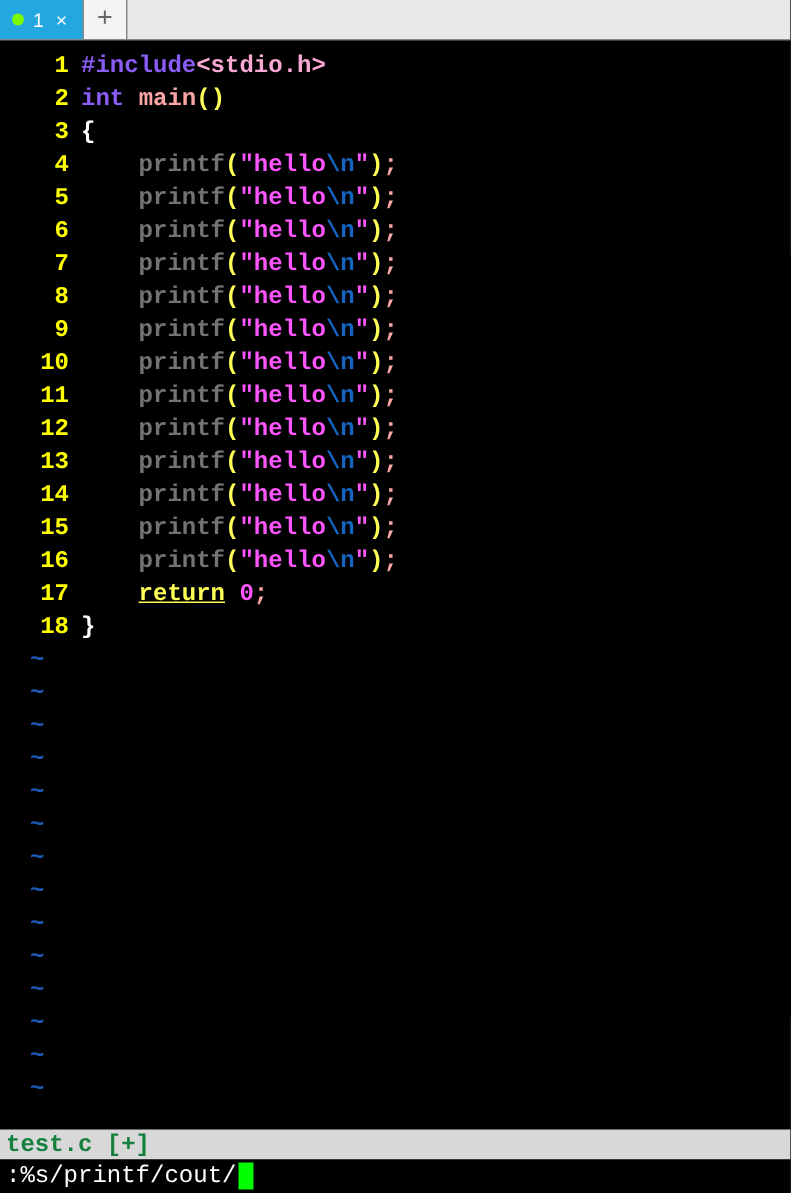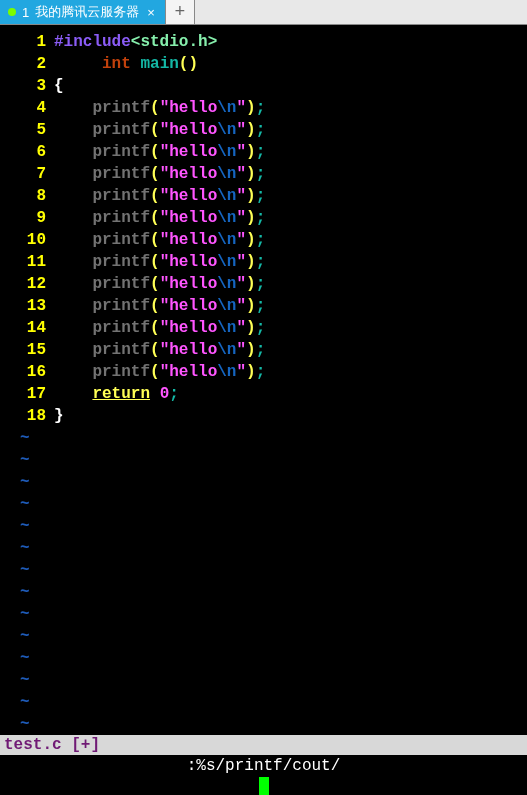--- a/index.html
+++ b/index.html
@@ -83,72 +83,70 @@
     padding-right: 8px;
     color: #ffff00;
     font-weight: bold;
   }
   .code {
     color: #ffffff;
     font-weight: bold;
   }
   
   .kw-pre   { color: #8b5cf6; }
-  .kw-type  { color: #c2410c; margin-left: 48px; }
+  .kw-type  { color: #8b5cf6; }
   .kw-ret   { color: #ffff55; text-decoration: underline; }
   .fn       { color: #737373; }
-  .punct    { color: #14b8a6; }
+  .punct    { color: #fca5a5; }
   .paren    { color: #ffff55; }
   .str      { color: #ff55ff; }
   .esc      { color: #1565c0; }
   .num      { color: #ff55ff; }
-  .incfile  { color: #86efac; }
+  .incfile  { color: #f9a8d4; }
   .brace    { color: #ffffff; }
   .tilde {
     color: #1e5bb8;
     font-weight: bold;
     padding-left: 16px;
   }
   
   .status {
     background: #d8d8d8;
-    color: #701a75;
+    color: #15803d;
     font-weight: bold;
     padding: 0 4px;
     line-height: 20px;
     font-size: 16px;
   }
   .cmdline {
     background: #000000;
     color: #ffffff;
     padding: 0 4px;
     line-height: 22px;
     font-size: 16px;
     display: flex;
     align-items: center;
-    flex-direction: column;
   }
   .cmd-cursor {
     display: inline-block;
     width: 10px;
     height: 18px;
     background: #00ff00;
     margin-left: 1px;
   }
 </style>
 </head>
 <body>
 
 <div class="window">
 
   <div class="tabbar">
     <div class="tab active">
       <span class="dot"></span>
       <span>1</span>
-      <span>我的腾讯云服务器</span>
       <span class="tab-close">×</span>
     </div>
     <div class="newtab">
       <span>+</span>
     </div>
   </div>
 
   <div class="editor" id="editor"><div class="row"><span class="ln">1</span><span class="code"><span class="kw-pre">#include</span><span class="incfile">&lt;stdio.h&gt;</span></span></div><div class="row"><span class="ln">2</span><span class="code"><span class="kw-type">int</span> <span class="punct">main</span><span class="paren">()</span></span></div><div class="row"><span class="ln">3</span><span class="code"><span class="brace">{</span></span></div><div class="row"><span class="ln">4</span><span class="code">    <span class="fn">printf</span><span class="paren">(</span><span class="str">"</span><span class="str">hello</span><span class="esc">\n</span><span class="str">"</span><span class="paren">)</span><span class="punct">;</span></span></div><div class="row"><span class="ln">5</span><span class="code">    <span class="fn">printf</span><span class="paren">(</span><span class="str">"</span><span class="str">hello</span><span class="esc">\n</span><span class="str">"</span><span class="paren">)</span><span class="punct">;</span></span></div><div class="row"><span class="ln">6</span><span class="code">    <span class="fn">printf</span><span class="paren">(</span><span class="str">"</span><span class="str">hello</span><span class="esc">\n</span><span class="str">"</span><span class="paren">)</span><span class="punct">;</span></span></div><div class="row"><span class="ln">7</span><span class="code">    <span class="fn">printf</span><span class="paren">(</span><span class="str">"</span><span class="str">hello</span><span class="esc">\n</span><span class="str">"</span><span class="paren">)</span><span class="punct">;</span></span></div><div class="row"><span class="ln">8</span><span class="code">    <span class="fn">printf</span><span class="paren">(</span><span class="str">"</span><span class="str">hello</span><span class="esc">\n</span><span class="str">"</span><span class="paren">)</span><span class="punct">;</span></span></div><div class="row"><span class="ln">9</span><span class="code">    <span class="fn">printf</span><span class="paren">(</span><span class="str">"</span><span class="str">hello</span><span class="esc">\n</span><span class="str">"</span><span class="paren">)</span><span class="punct">;</span></span></div><div class="row"><span class="ln">10</span><span class="code">    <span class="fn">printf</span><span class="paren">(</span><span class="str">"</span><span class="str">hello</span><span class="esc">\n</span><span class="str">"</span><span class="paren">)</span><span class="punct">;</span></span></div><div class="row"><span class="ln">11</span><span class="code">    <span class="fn">printf</span><span class="paren">(</span><span class="str">"</span><span class="str">hello</span><span class="esc">\n</span><span class="str">"</span><span class="paren">)</span><span class="punct">;</span></span></div><div class="row"><span class="ln">12</span><span class="code">    <span class="fn">printf</span><span class="paren">(</span><span class="str">"</span><span class="str">hello</span><span class="esc">\n</span><span class="str">"</span><span class="paren">)</span><span class="punct">;</span></span></div><div class="row"><span class="ln">13</span><span class="code">    <span class="fn">printf</span><span class="paren">(</span><span class="str">"</span><span class="str">hello</span><span class="esc">\n</span><span class="str">"</span><span class="paren">)</span><span class="punct">;</span></span></div><div class="row"><span class="ln">14</span><span class="code">    <span class="fn">printf</span><span class="paren">(</span><span class="str">"</span><span class="str">hello</span><span class="esc">\n</span><span class="str">"</span><span class="paren">)</span><span class="punct">;</span></span></div><div class="row"><span class="ln">15</span><span class="code">    <span class="fn">printf</span><span class="paren">(</span><span class="str">"</span><span class="str">hello</span><span class="esc">\n</span><span class="str">"</span><span class="paren">)</span><span class="punct">;</span></span></div><div class="row"><span class="ln">16</span><span class="code">    <span class="fn">printf</span><span class="paren">(</span><span class="str">"</span><span class="str">hello</span><span class="esc">\n</span><span class="str">"</span><span class="paren">)</span><span class="punct">;</span></span></div><div class="row"><span class="ln">17</span><span class="code">    <span class="kw-ret">return</span> <span class="num">0</span><span class="punct">;</span></span></div><div class="row"><span class="ln">18</span><span class="code"><span class="brace">}</span></span></div><div class="tilde">~</div><div class="tilde">~</div><div class="tilde">~</div><div class="tilde">~</div><div class="tilde">~</div><div class="tilde">~</div><div class="tilde">~</div><div class="tilde">~</div><div class="tilde">~</div><div class="tilde">~</div><div class="tilde">~</div><div class="tilde">~</div><div class="tilde">~</div><div class="tilde">~</div></div>
 
   <div class="status">

